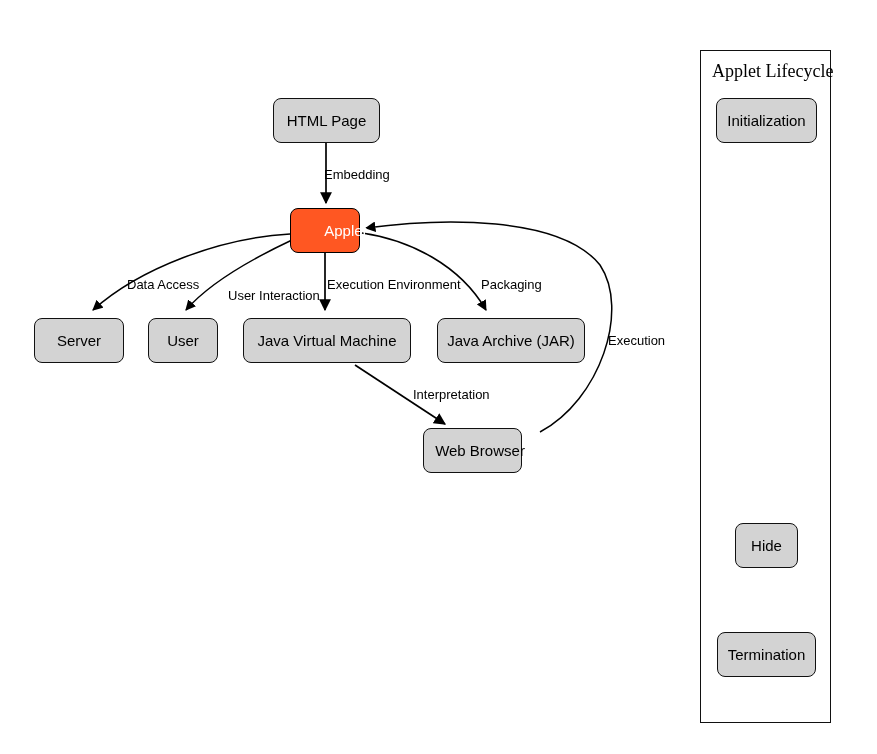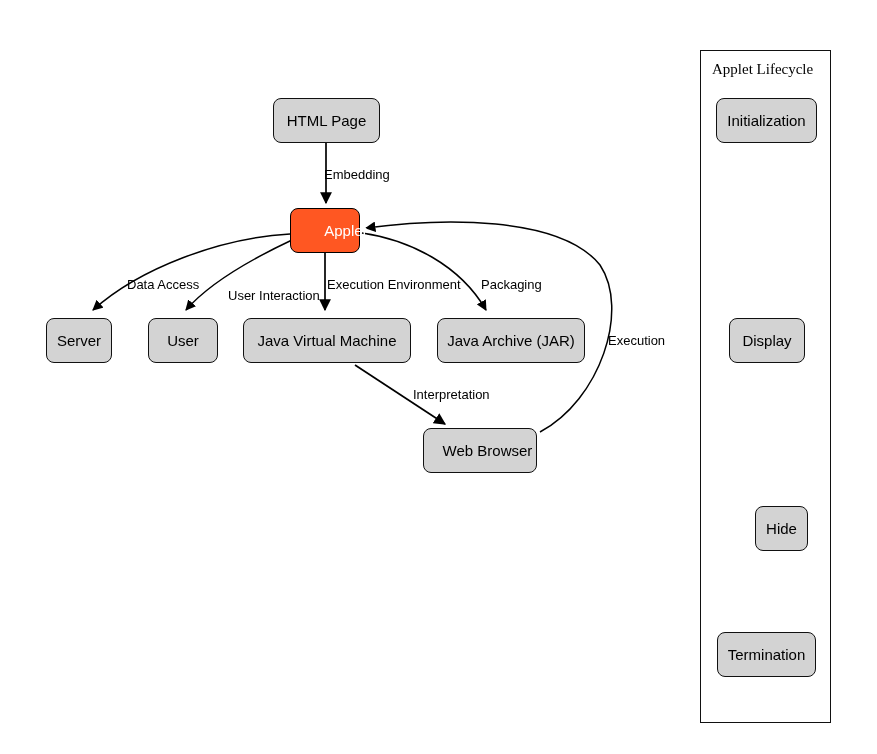--- a/index.html
+++ b/index.html
@@ -65,21 +65,21 @@
     box-sizing: border-box;
     border: 1.8px solid #111111;
     background: #ffffff;
     z-index: 1;
   }
   #lifecycle-title {
     position: absolute;
     left: 712px;
     top: 61px;
     font-family: "Liberation Serif", serif;
-    font-size: 15px;
+    font-size: 18px;
     color: #000000;
     white-space: nowrap;
     z-index: 4;
   }
   .lifecycle-node {
     z-index: 3;
   }
 </style>
 </head>
 <body>
@@ -113,37 +113,37 @@
   </svg>
 
   <div class="node accent" style="left:290px; top:208px; width:70px; height:45px;">
     <span>Applet</span>
   </div>
 
   <div class="node" style="left:273px; top:98px; width:107px; height:45px;">
     <span>HTML Page</span>
   </div>
 
-  <div class="node" style="left:46px; top:318px; width:66px; height:45px;">
+  <div class="node" style="left:34px; top:318px; width:90px; height:45px;">
     <span>Server</span>
   </div>
 
   <div class="node" style="left:148px; top:318px; width:70px; height:45px;">
     <span>User</span>
   </div>
 
   <div class="node" style="left:243px; top:318px; width:168px; height:45px;">
     <span>Java Virtual Machine</span>
   </div>
 
   <div class="node" style="left:437px; top:318px; width:148px; height:45px;">
     <span>Java Archive (JAR)</span>
   </div>
 
-  <div class="node" style="left:423px; top:428px; width:114px; height:45px;padding-left:15px;">
+  <div class="node" style="left:423px; top:428px; width:99px; height:45px;padding-left:15px;">
     <span>Web Browser</span>
   </div>
 
   <div class="edge-label" style="left:324px; top:167px;">Embedding</div>
 
   <div class="edge-label" style="left:127px; top:277px;">Data Access</div>
 
   <div class="edge-label" style="left:228px; top:277px;margin-top:11px;">User Interaction</div>
 
   <div class="edge-label" style="left:327px; top:277px;">Execution Environment</div>
@@ -154,25 +154,22 @@
 
   <div class="edge-label" style="left:608px; top:333px;">Execution</div>
 
   <div id="lifecycle-panel"></div>
   <div id="lifecycle-title">Applet Lifecycle</div>
 
   <div class="node lifecycle-node" style="left:716px; top:98px; width:101px; height:45px;">
     <span>Initialization</span>
   </div>
 
-  <div class="node lifecycle-node" style="left:729px; top:318px; width:76px; height:45px;">
-    <span>Display</span>
-  </div>
 
-  <div class="node lifecycle-node" style="left:735px; top:506px; width:53px; height:45px;margin-left:20px;">
+  <div class="node lifecycle-node" style="left:735px; top:523px; width:63px; height:45px;">
     <span>Hide</span>
   </div>
 
   <div class="node lifecycle-node" style="left:717px; top:632px; width:99px; height:45px;">
     <span>Termination</span>
   </div>
 
 </div>
 
 </body></html>

